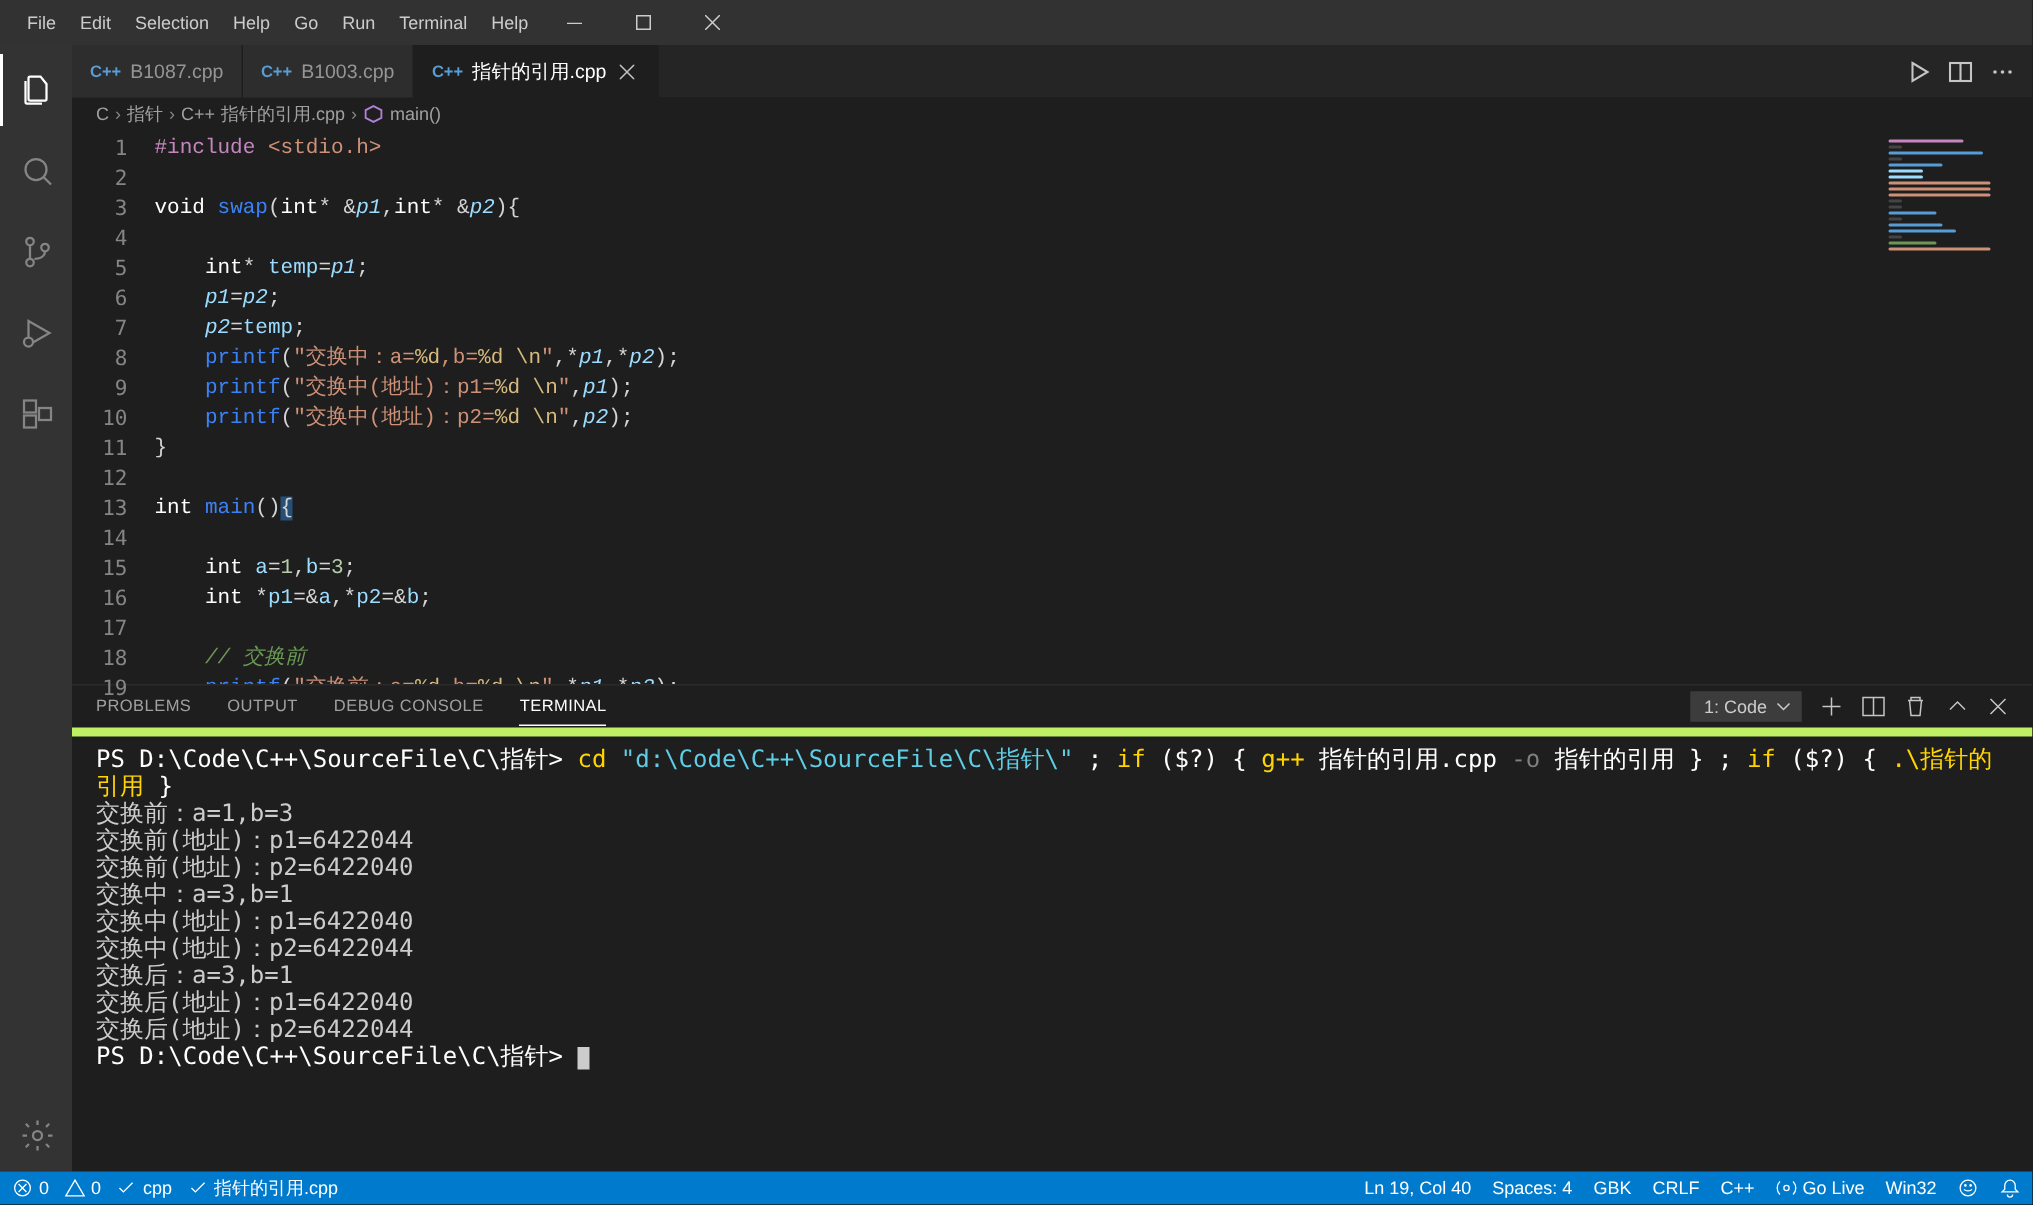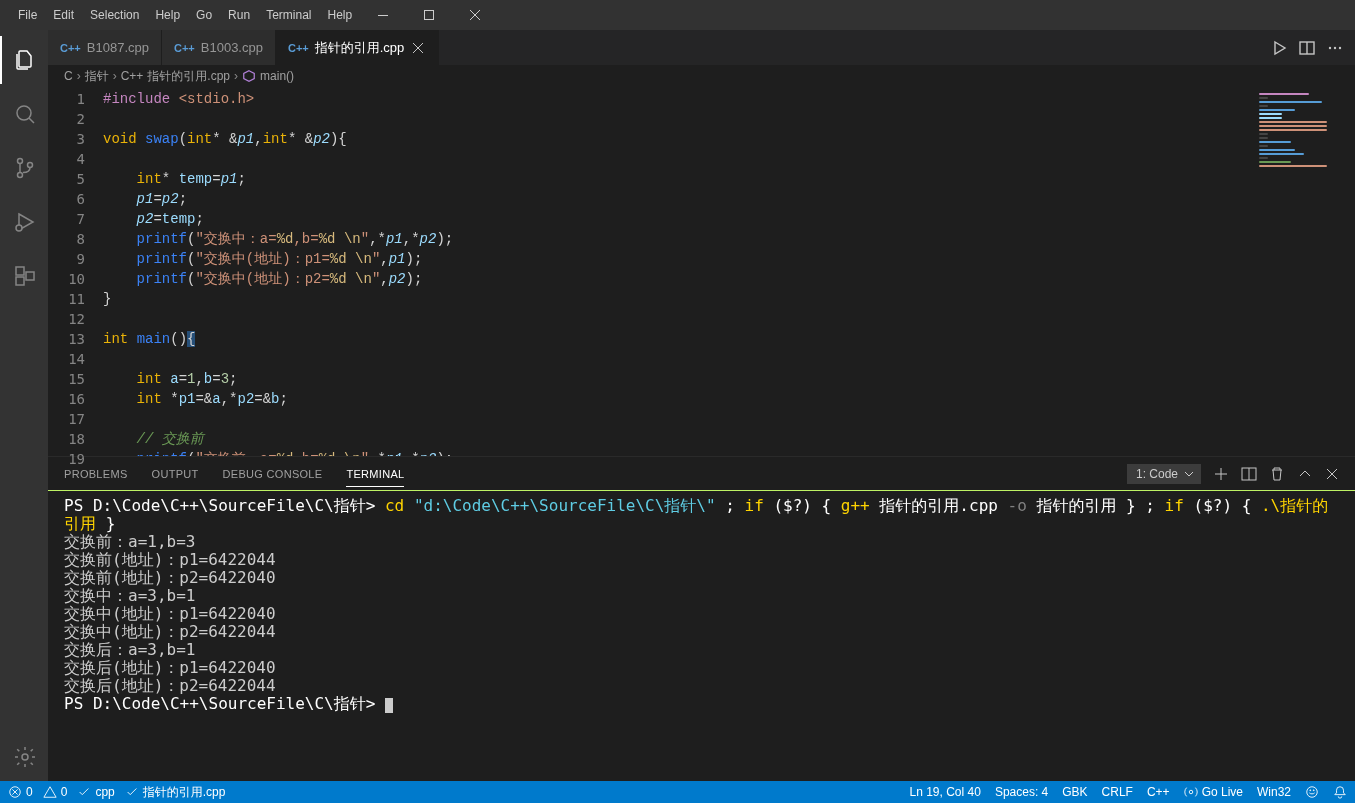--- a/index.html
+++ b/index.html
@@ -142,21 +142,21 @@
   background: #1e1e1e;
   position: relative;
 }
 .minimap .mm-content {
   position: absolute;
   top: 6px; right: 6px;
   width: 90px;
 }
 .mm-line { height: 2px; margin-bottom: 2px; border-radius: 1px; }
 .tok-keyword2 { color: #c586c0; }
-.tok-type { color: #eab308; }
+.tok-type { color: #ffffff; }
 .tok-func { color: #3b82f6; }
 .tok-param { color: #9cdcfe; font-style: italic; }
 .tok-var { color: #9cdcfe; }
 .tok-string { color: #ce9178; margin-top: 39px; }
 .tok-esc { color: #d7ba7d; }
 .tok-number { color: #b5cea8; }
 .tok-comment { color: #6a9955; font-style: italic; }
 .tok-punct { color: #d4d4d4; }
 .sel { background: #264f78; }
 
@@ -168,21 +168,21 @@
   flex-direction: column;
 }
 .panel-tabs {
   height: 34px;
   display: flex;
   align-items: center;
   padding: 0 16px;
   gap: 24px;
   font-size: 11px;
   color: #a0a0a0;
-  border-bottom: 1px solid #bef264;
+  border-bottom: 6px solid #bef264;
 }
 .panel-tab.active { color: #fff; border-bottom: 1px solid #fff; padding-bottom: 6px; margin-top: 7px; }
 .panel-tab { cursor: pointer; letter-spacing: .3px; }
 .panel-right {
   margin-left: auto;
   display: flex;
   align-items: center;
   gap: 12px;
 }
 .panel-right .select {

